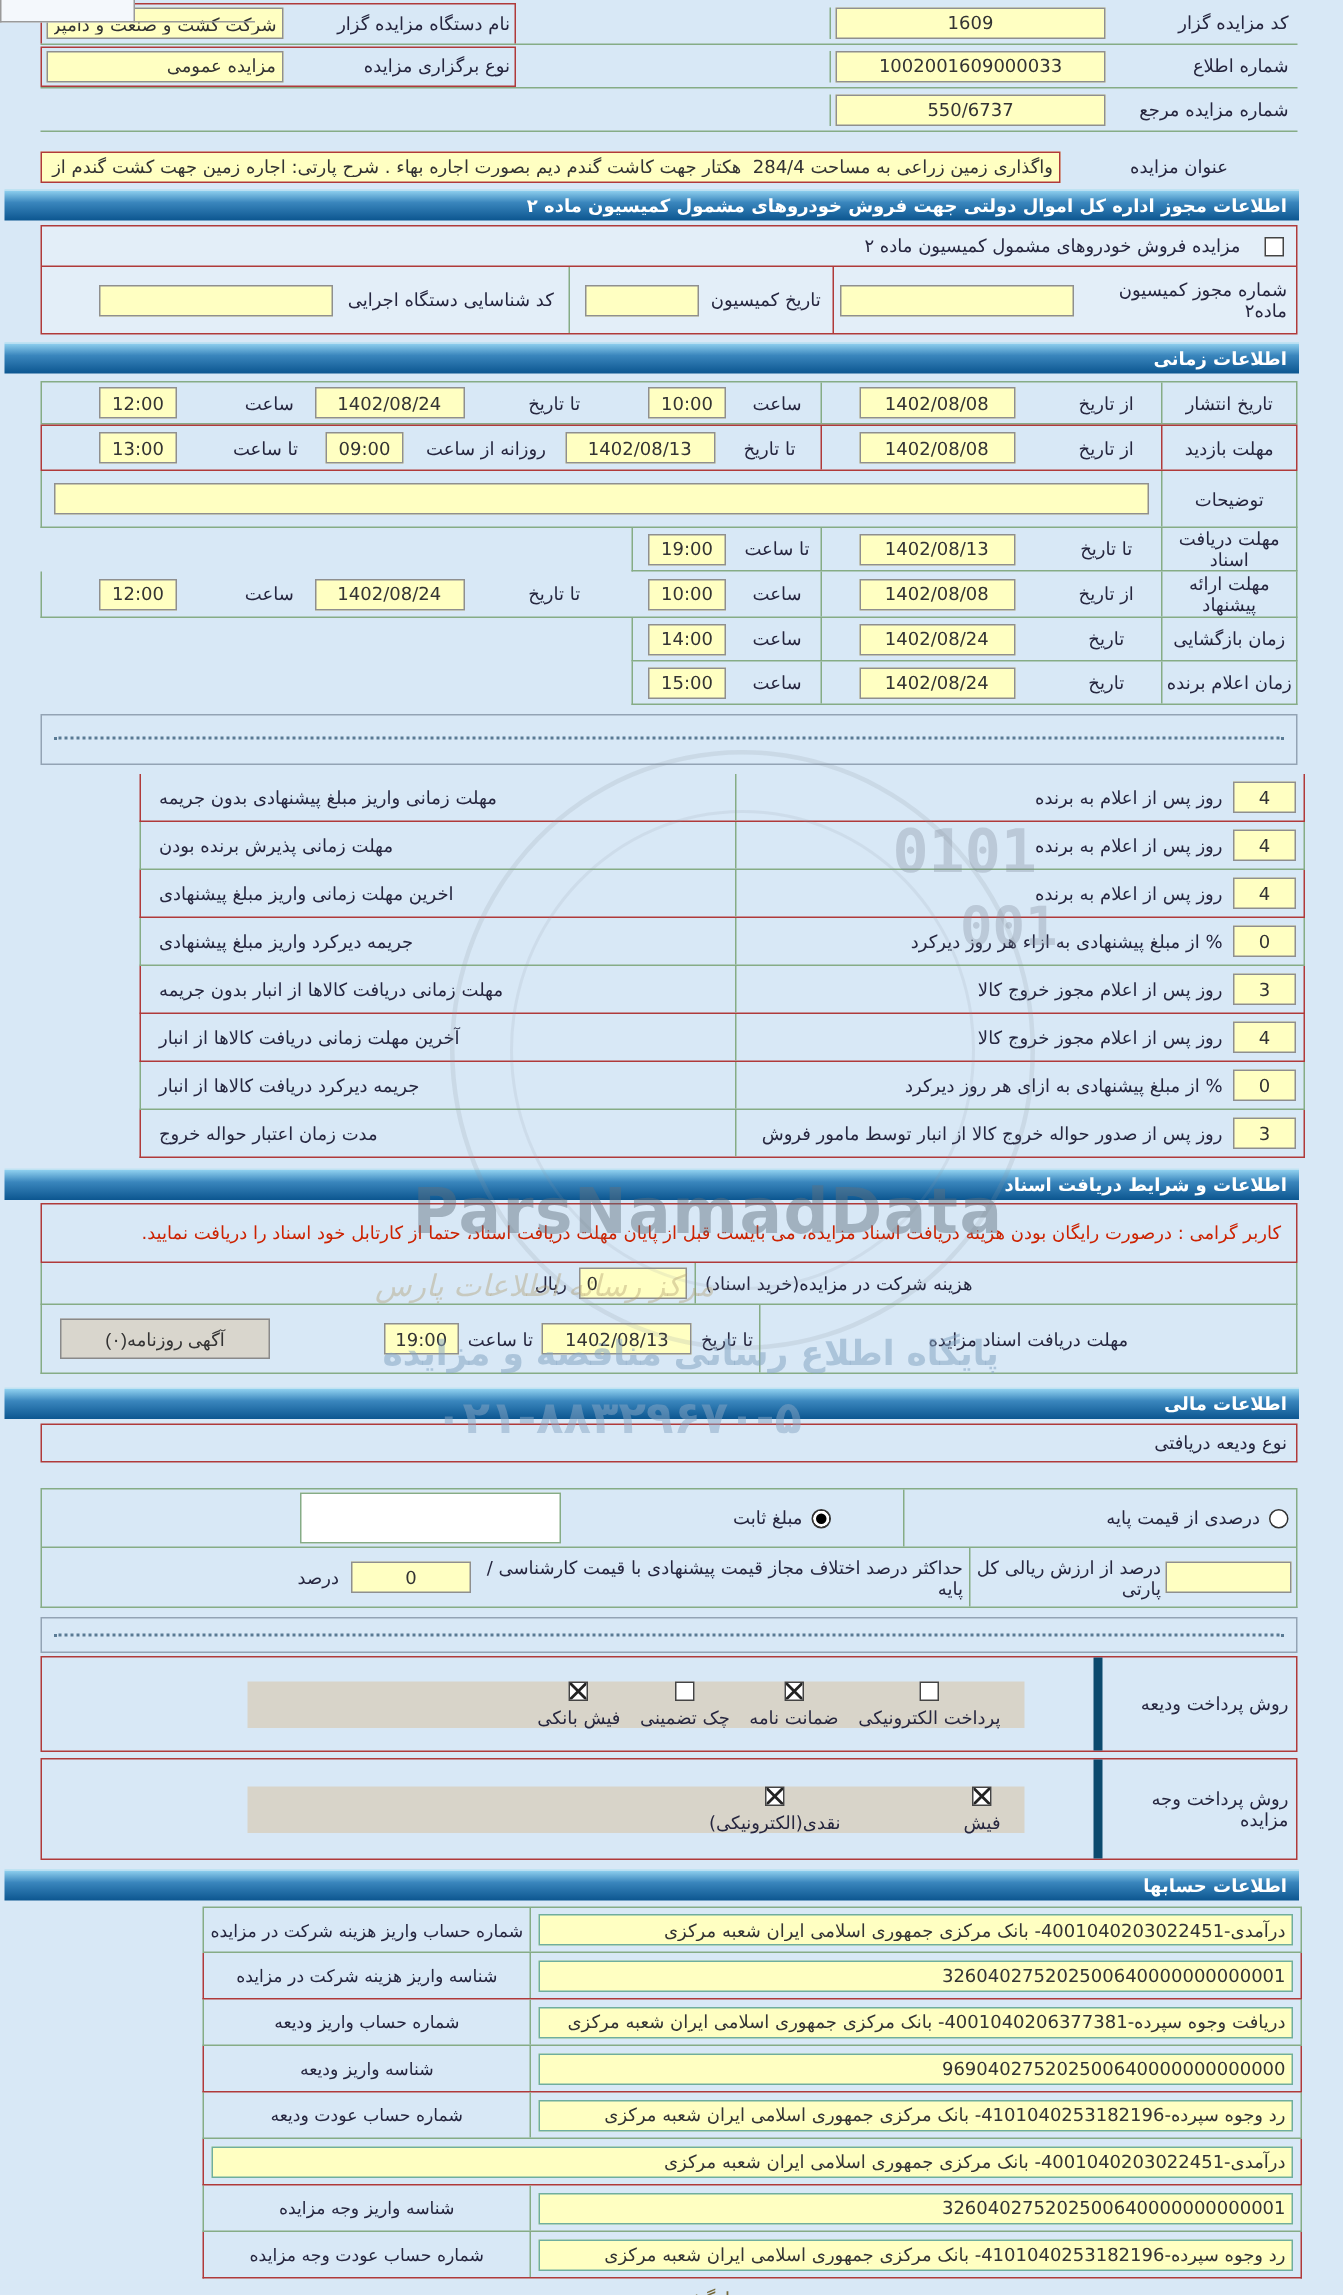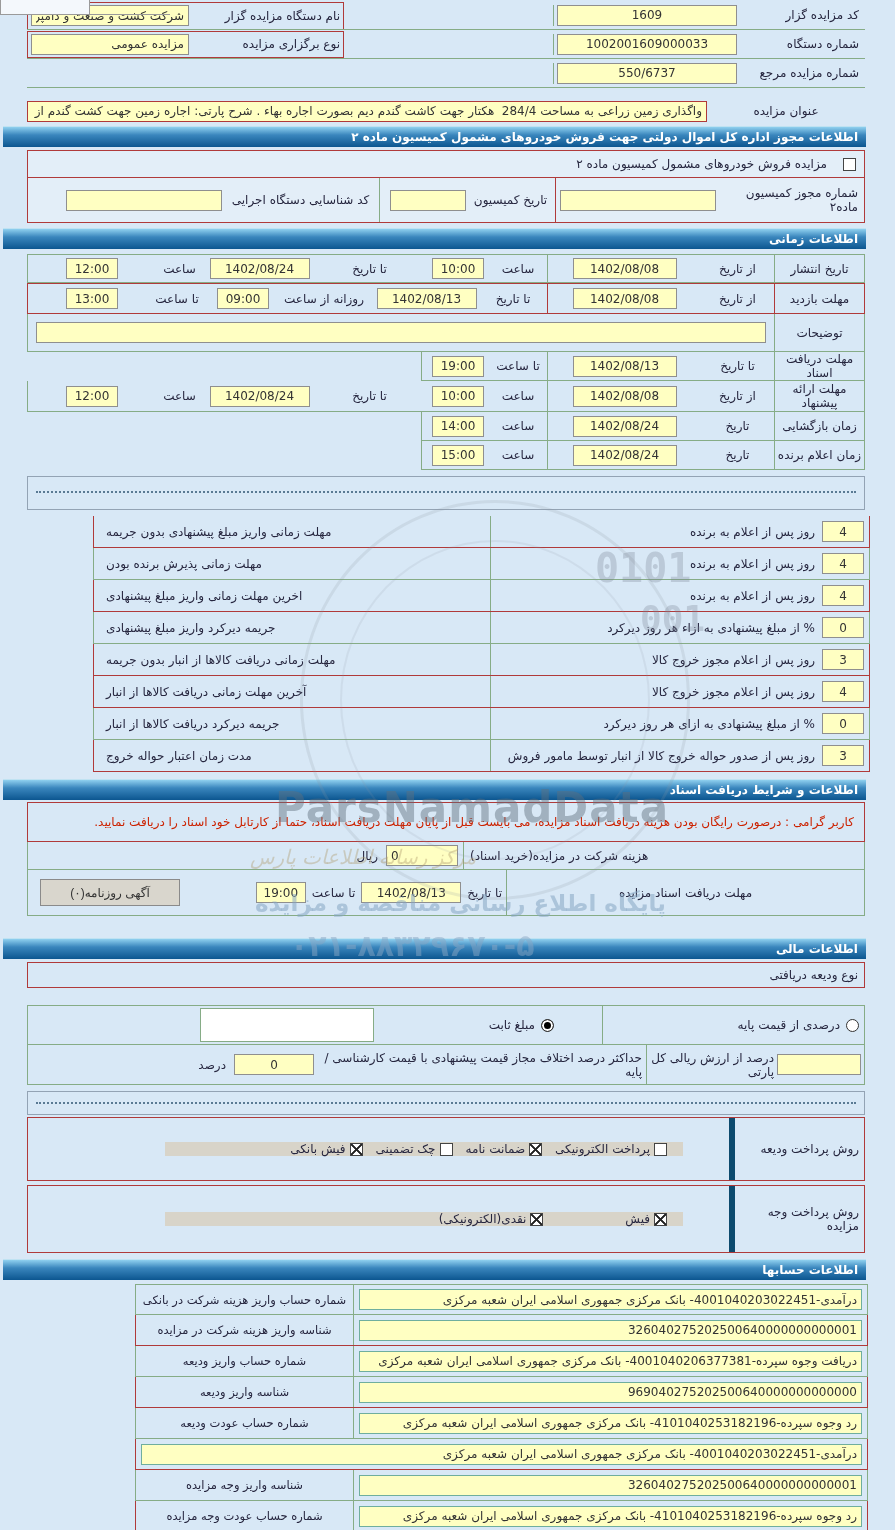--- a/index.html
+++ b/index.html
@@ -106,21 +106,21 @@
   .pct-inp1 { width:90px; padding-right:3px; } .pct-inp1 .inp { width:84px; }
   .pct-lab1 { width:128px; border-left:1px solid #86ac86; align-self:stretch; display:flex; align-items:center; }
   .pct-lab2 { width:332px; text-align:right; padding-right:4px; }
   .pct-val { display:flex; align-items:center; gap:8px; }
   .pct-val .inp { width:80px; text-align:center; }
   .pay-row { margin:0 30px 0 27px; border:1px solid #b03a3a; display:flex; align-items:stretch; }
   .pay-row.h1 { height:64px; margin-top:2px; } .pay-row.h2 { height:68px; margin-top:4px; }
   .pay-lab { width:135px; display:flex; align-items:center; padding-right:5px; border-left:6px solid #0c4a6e; }
   .pay-panel { width:518px; margin:7px 46px 7px 0; background:#d8d4c9; display:flex; align-items:center; gap:13px; padding-right:16px; }
   .pay-panel.two { gap:82px; }
-  .cbitem { display:flex; align-items:center; gap:4px; }
+  .cbitem { display:flex; align-items:center; gap:4px;flex-direction:column; }
   .cb { width:13px; height:13px; border:1px solid #444; background:#fff; display:inline-block; flex:none; }
   .cb.on { background-image:
       linear-gradient(45deg,transparent 42%,#222 46%,#222 54%,transparent 58%),
       linear-gradient(-45deg,transparent 42%,#222 46%,#222 54%,transparent 58%); }
   .rd { width:13px; height:13px; border:1px solid #333; border-radius:50%; background:#fff; display:inline-block; flex:none; }
   .rd.on { background:#000; box-shadow:inset 0 0 0 2px #fff; }
   
   .accounts { margin:4px 27px 0 135px; }
   .acc-row { display:flex; align-items:center; height:31px; border:1px solid #86ac86; border-top:none; }
   .acc-row:first-child { border-top:1px solid #86ac86; }
@@ -153,21 +153,21 @@
   <div class="top-row sepline">
     <div class="tcell-lab">کد مزایده گزار</div>
     <div class="tcell-inp vgrn"><input class="inp num" readonly="" value="1609" style=""></div>
     <div class="tgap"></div>
     <div class="lgrp">
       <div class="llab">نام دستگاه مزایده گزار</div>
       <input class="inp" readonly="" value="شرکت کشت و صنعت و دامپر" style="">
     </div>
   </div>
   <div class="top-row sepline">
-    <div class="tcell-lab">شماره دستگاه</div>
+    <div class="tcell-lab">شماره اطلاع</div>
     <div class="tcell-inp vgrn"><input class="inp num" readonly="" value="1002001609000033" style=""></div>
     <div class="tgap"></div>
     <div class="lgrp last">
       <div class="llab">نوع برگزاری مزایده</div>
       <input class="inp" readonly="" value="مزایده عمومی" style="">
     </div>
   </div>
   <div class="top-row sepline">
     <div class="tcell-lab">شماره مزایده مرجع</div>
     <div class="tcell-inp vgrn"><input class="inp num" readonly="" value="550/6737" style=""></div>
@@ -369,21 +369,21 @@
   <div class="dl-lab">مهلت دریافت اسناد مزایده</div>
   <div class="dl-val">
     <span>تا تاریخ</span>
     <input class="inp num d" readonly="" value="1402/08/13" style="">
     <span>تا ساعت</span>
     <input class="inp num h" readonly="" value="19:00" style="">
     <button class="btn-news">آگهی روزنامه(۰)</button>
   </div>
 </div>
 
-<div class="bar" style="margin-top:22px">اطلاعات مالی</div>
+<div class="bar" style="margin-top:9px">اطلاعات مالی</div>
 <div class="dep-type">نوع ودیعه دریافتی</div>
 <div class="radio-row">
   <div class="rz1">
     <span class="rd"></span>
     <span>درصدی از قیمت پایه</span>
   </div>
   <div class="rz2">
     <span class="rd on"></span>
     <span>مبلغ ثابت</span>
   </div>
@@ -437,21 +437,21 @@
           <span class="cb on"></span>
           <span>نقدی(الکترونیکی)</span>
         </span>
     </div>
   </div>
 </div>
 
 <div class="bar" style="margin-top:6px">اطلاعات حسابها</div>
 <div class="accounts">
   <div class="acc-row">
-    <div class="acc-lab">شماره حساب واریز هزینه شرکت در بانکی</div>
+    <div class="acc-lab">شماره حساب واریز هزینه شرکت در مزایده</div>
     <div class="acc-val"><input class="inp" readonly="" value="درآمدی-4001040203022451- بانک مرکزی جمهوری اسلامی ایران شعبه مرکزی" style=""></div>
   </div>
   <div class="acc-row r">
     <div class="acc-lab">شناسه واریز هزینه شرکت در مزایده</div>
     <div class="acc-val"><input class="inp" readonly="" value="326040275202500640000000000001" style=""></div>
   </div>
   <div class="acc-row">
     <div class="acc-lab">شماره حساب واریز ودیعه</div>
     <div class="acc-val"><input class="inp" readonly="" value="دریافت وجوه سپرده-4001040206377381- بانک مرکزی جمهوری اسلامی ایران شعبه مرکزی" style=""></div>
   </div>

